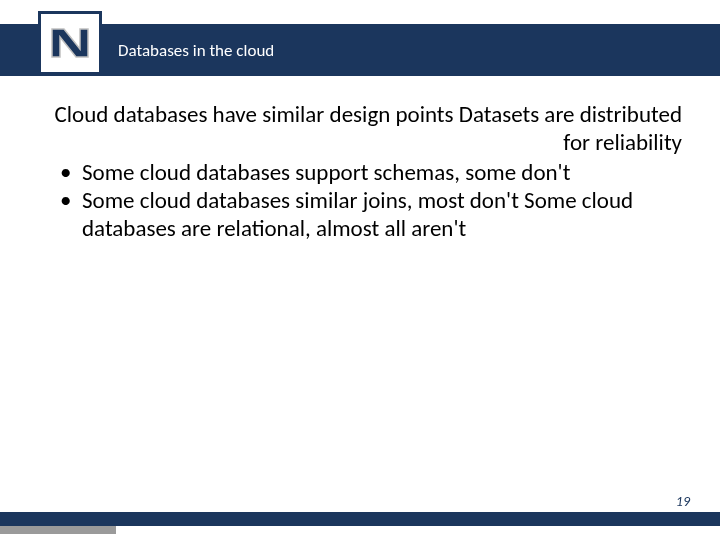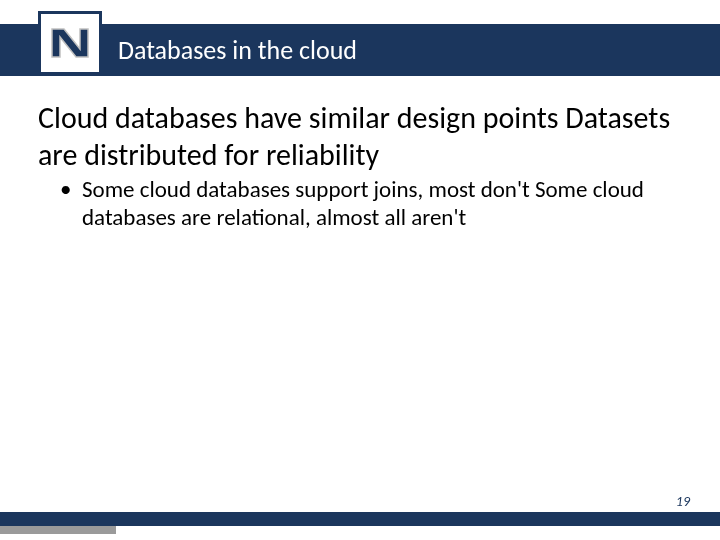--- a/index.html
+++ b/index.html
@@ -28,37 +28,38 @@
     justify-content: center;
   }
   .logo-box svg { display: block; }
   .title {
     position: absolute;
     top: 24px;
     left: 118px;
     height: 52px;
     display: flex;
     align-items: center;
-    font-size: 26px;
+    font-size: 17px;
     color: #fff;
     font-weight: 400;
   }
 
   
   .body {
     position: absolute;
     top: 100px;
     left: 38px;
     right: 38px;
     color: #000;
   }
   .lead {
-    font-size: 30px;
+    font-size: 23px;
     line-height: 1.22;
     margin-bottom: 2px;
+    text-align: right;
   }
   ul.bullets {
     list-style: none;
     padding-left: 22px;
   }
   ul.bullets li {
     font-size: 23px;
     line-height: 1.22;
     position: relative;
     padding-left: 22px;
@@ -109,21 +110,22 @@
       <path d="M6 10 H18 L34 30 V10 H42 V38 H30 L14 18 V38 H6 Z" fill="#1b365d"></path>
       <path d="M6 10 H18 L34 30 V10 H42 V38 H30 L14 18 V38 H6 Z" fill="none" stroke="#c0c0c0" stroke-width="1.5"></path>
     </svg>
   </div>
 
   <div class="title">Databases in the cloud</div>
 
   <div class="body">
     <p class="lead">Cloud databases have similar design points Datasets are distributed for reliability</p>
     <ul class="bullets">
-      <li>Some cloud databases support joins, most don't Some cloud databases are relational, almost all aren't</li>
+      <li>Some cloud databases support schemas, some don't</li>
+      <li>Some cloud databases similar joins, most don't Some cloud databases are relational, almost all aren't</li>
     </ul>
   </div>
 
   <div class="footer-bar"></div>
   <div class="footer-shadow"></div>
   <div class="page-num">19</div>
 
 </div>
 
 </body></html>

